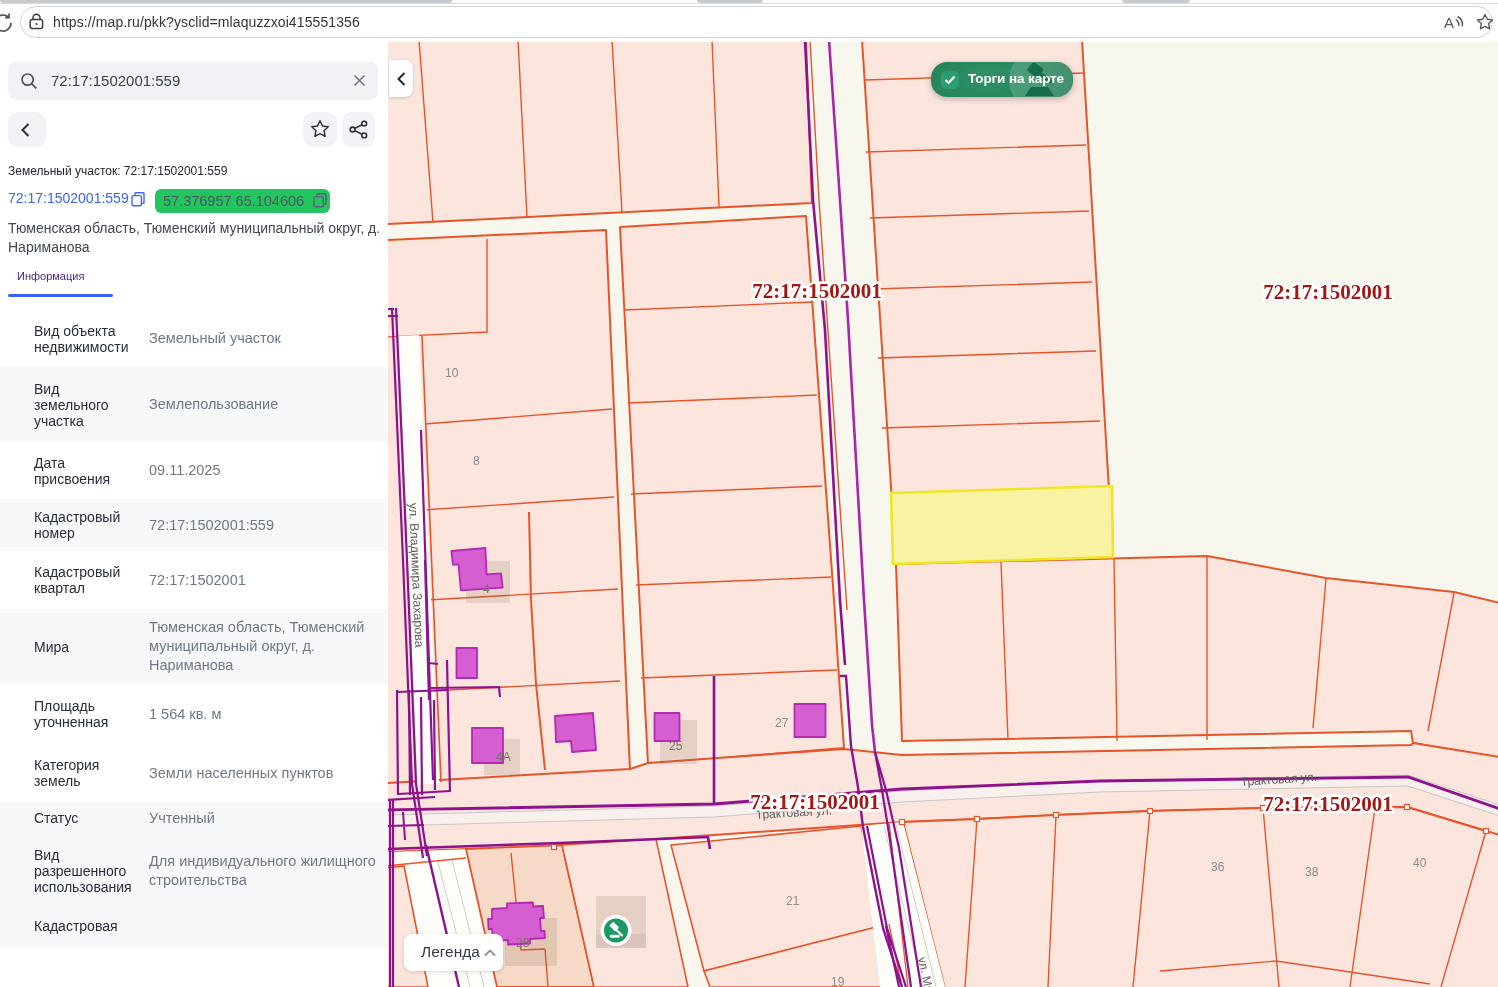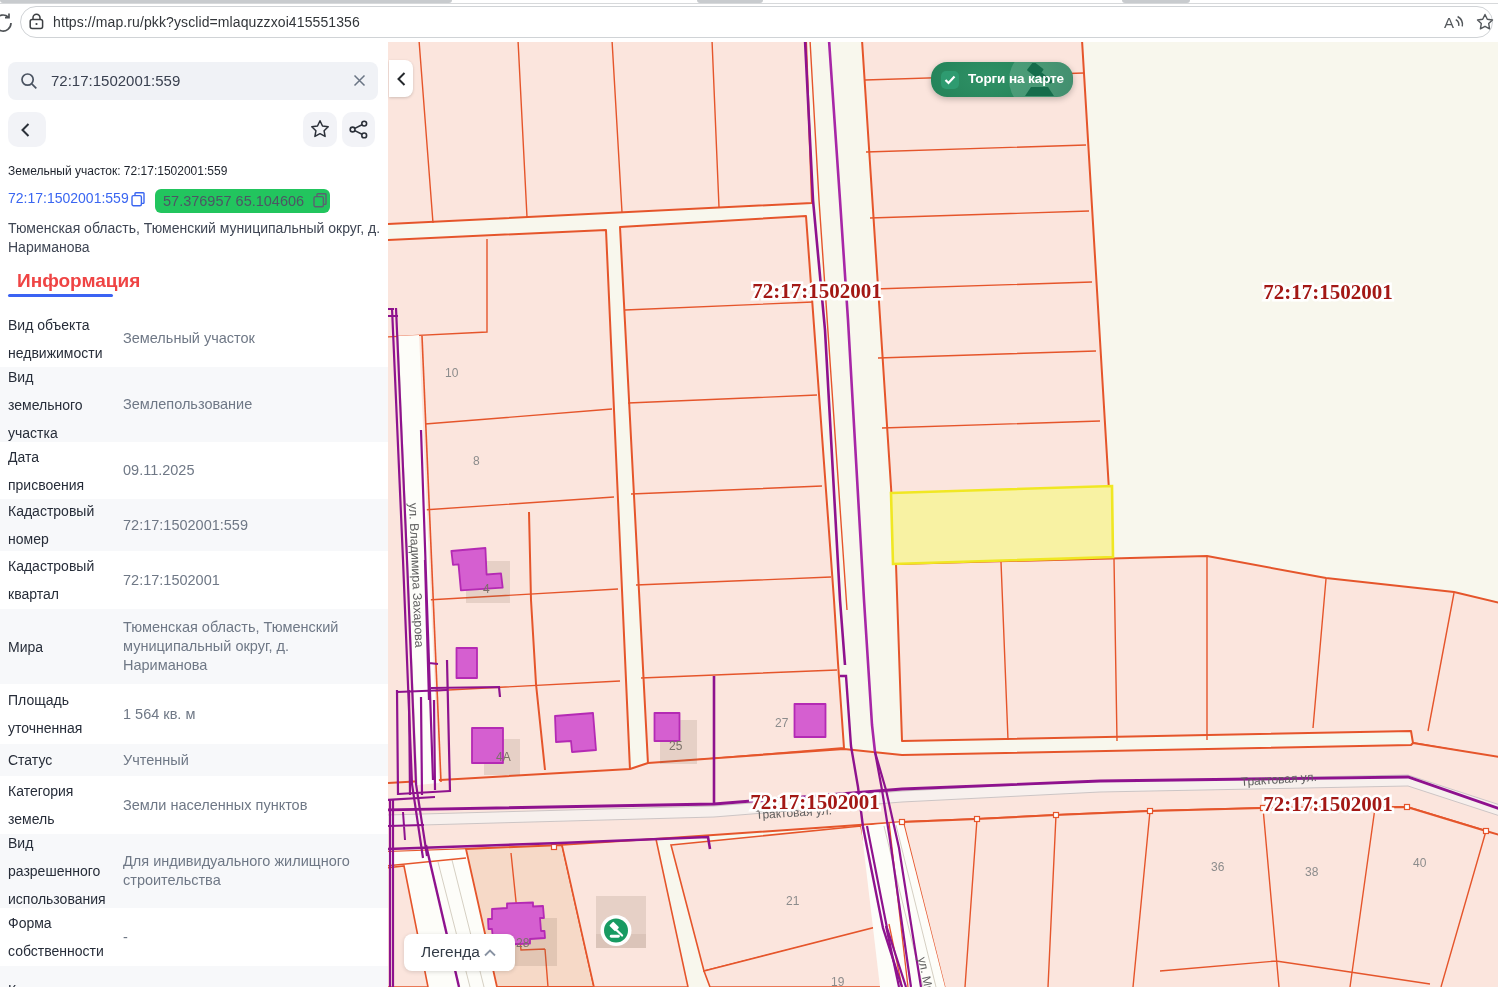--- a/index.html
+++ b/index.html
@@ -17,38 +17,38 @@
 
 .sidebar{position:absolute;left:0;top:42px;width:388px;height:945px;background:#fff;z-index:6;overflow:hidden}
 .search{position:absolute;left:8px;top:20px;width:370px;height:38px;background:#f0f2f6;border-radius:8px}
 .search .q{position:absolute;left:43px;top:10px;font-size:15px;color:#3a4150}
 .sbtn{position:absolute;background:#f2f3f7;border-radius:10px}
 .title{position:absolute;left:8px;top:122px;font-size:12px;color:#1d222c}
 .bluelink{position:absolute;left:8px;top:148px;font-size:14px;color:#3a66f1}
 .chip{position:absolute;left:155px;top:147px;height:24px;background:#22c55e;border-radius:6px;
   font-size:14.5px;color:#4d5564;line-height:24px;padding:0 8px}
 .addr{position:absolute;left:8px;top:177px;font-size:14px;color:#3f4654;line-height:19px;white-space:nowrap}
-.tabname{position:absolute;left:17px;top:228px;font-size:19px;font-weight:bold;color:#ef4444}
+.tabname{position:absolute;left:17px;top:228px;font-size:11px;font-weight:normal;color:#4c1d95}
 .tabu{position:absolute;left:8px;top:252px;width:105px;height:3px;background:#3b63f3;border-radius:2px}
 .tbl{position:absolute;left:0;top:268px;width:388px}
 .row{display:flex;width:388px;align-items:center}
 .row.g{background:#f7f8fa}
-.lbl{width:115px;padding-left:8px;font-size:14px;color:#272d39;line-height:28px;flex:none}
+.lbl{width:115px;padding-left:34px;font-size:14px;color:#272d39;line-height:16px;flex:none}
 .val{width:234px;padding-left:0;font-size:14.5px;color:#6f7886;line-height:19px}
 
 .collapse{position:absolute;left:389px;top:60px;width:24px;height:37px;background:#fff;
   border-radius:0 8px 8px 0;box-shadow:0 1px 3px rgba(0,0,0,.18);z-index:5}
 .torgi{position:absolute;left:931px;top:62px;width:142px;height:35px;border-radius:16px;z-index:5;
   background:radial-gradient(130px 70px at 40% 45%,#2f9166 0%,#25845a 45%,#1b7350 80%,#196e4b 100%);
   box-shadow:0 2px 6px rgba(0,0,0,.25);overflow:hidden}
 .torgi .lightc{position:absolute;left:78px;top:-14px;width:64px;height:64px;border-radius:50%;
   background:rgba(255,255,255,.16)}
 .torgi .cb{position:absolute;left:10px;top:9px;width:18px;height:18px;border-radius:5px;background:#2e9b70}
 .torgi .txt{position:absolute;left:37px;top:9px;font-size:13.5px;font-weight:bold;color:#fff;letter-spacing:-.1px;white-space:nowrap}
-.legend{position:absolute;left:404px;top:934px;width:111px;height:37px;background:#fff;border-radius:8px;
+.legend{position:absolute;left:404px;top:934px;width:99px;height:37px;background:#fff;border-radius:8px;
   box-shadow:0 1px 4px rgba(0,0,0,.15);z-index:5}
 .legend .t{position:absolute;left:17px;top:9px;font-size:15.5px;color:#323b46}
 </style>
 </head>
 <body>
 <div class="chrome">
   <div class="tabseg" style="left:0;width:452px"></div>
   <div class="tabseg" style="left:697px;width:66px"></div>
   <div class="tabseg" style="left:1122px;width:68px"></div>
   <div class="tabline"></div>
@@ -136,35 +136,31 @@
         <div class="val">72:17:1502001</div>
       </div>
     <div class="row g" style="height:75px">
         <div class="lbl">Мира</div>
         <div class="val">Тюменская область, Тюменский<br>муниципальный округ, д.<br>Нариманова</div>
       </div>
     <div class="row" style="height:60px">
         <div class="lbl">Площадь<br>уточненная</div>
         <div class="val">1 564 кв. м</div>
       </div>
+    <div class="row" style="height:58px">
+        <div class="lbl">Категория<br>земель</div>
+        <div class="val">Земли населенных пунктов</div>
+      </div>
     <div class="row g" style="height:32px">
         <div class="lbl">Статус</div>
         <div class="val">Учтенный</div>
       </div>
-    <div class="row" style="height:58px">
-        <div class="lbl">Категория<br>земель</div>
-        <div class="val">Земли населенных пунктов</div>
-      </div>
     <div class="row g" style="height:74px">
         <div class="lbl">Вид<br>разрешенного<br>использования</div>
         <div class="val">Для индивидуального жилищного<br>строительства</div>
-      </div>
-    <div class="row" style="height:58px">
-        <div class="lbl">Форма<br>собственности</div>
-        <div class="val">-</div>
       </div>
     <div class="row g" style="height:40px">
         <div class="lbl" style="align-self:flex-start;padding-top:10px">Кадастровая</div>
         <div class="val"></div>
       </div>
   </div>
 </div>
 <svg style="position:absolute;left:388px;top:42px;z-index:1" width="1110" height="945" viewBox="388 42 1110 945">
   <rect x="388" y="42" width="1110" height="945" fill="#f8f7ed"></rect>
   <g fill="#fbe5dd" stroke="#e5552b" stroke-width="2" stroke-linejoin="round">

